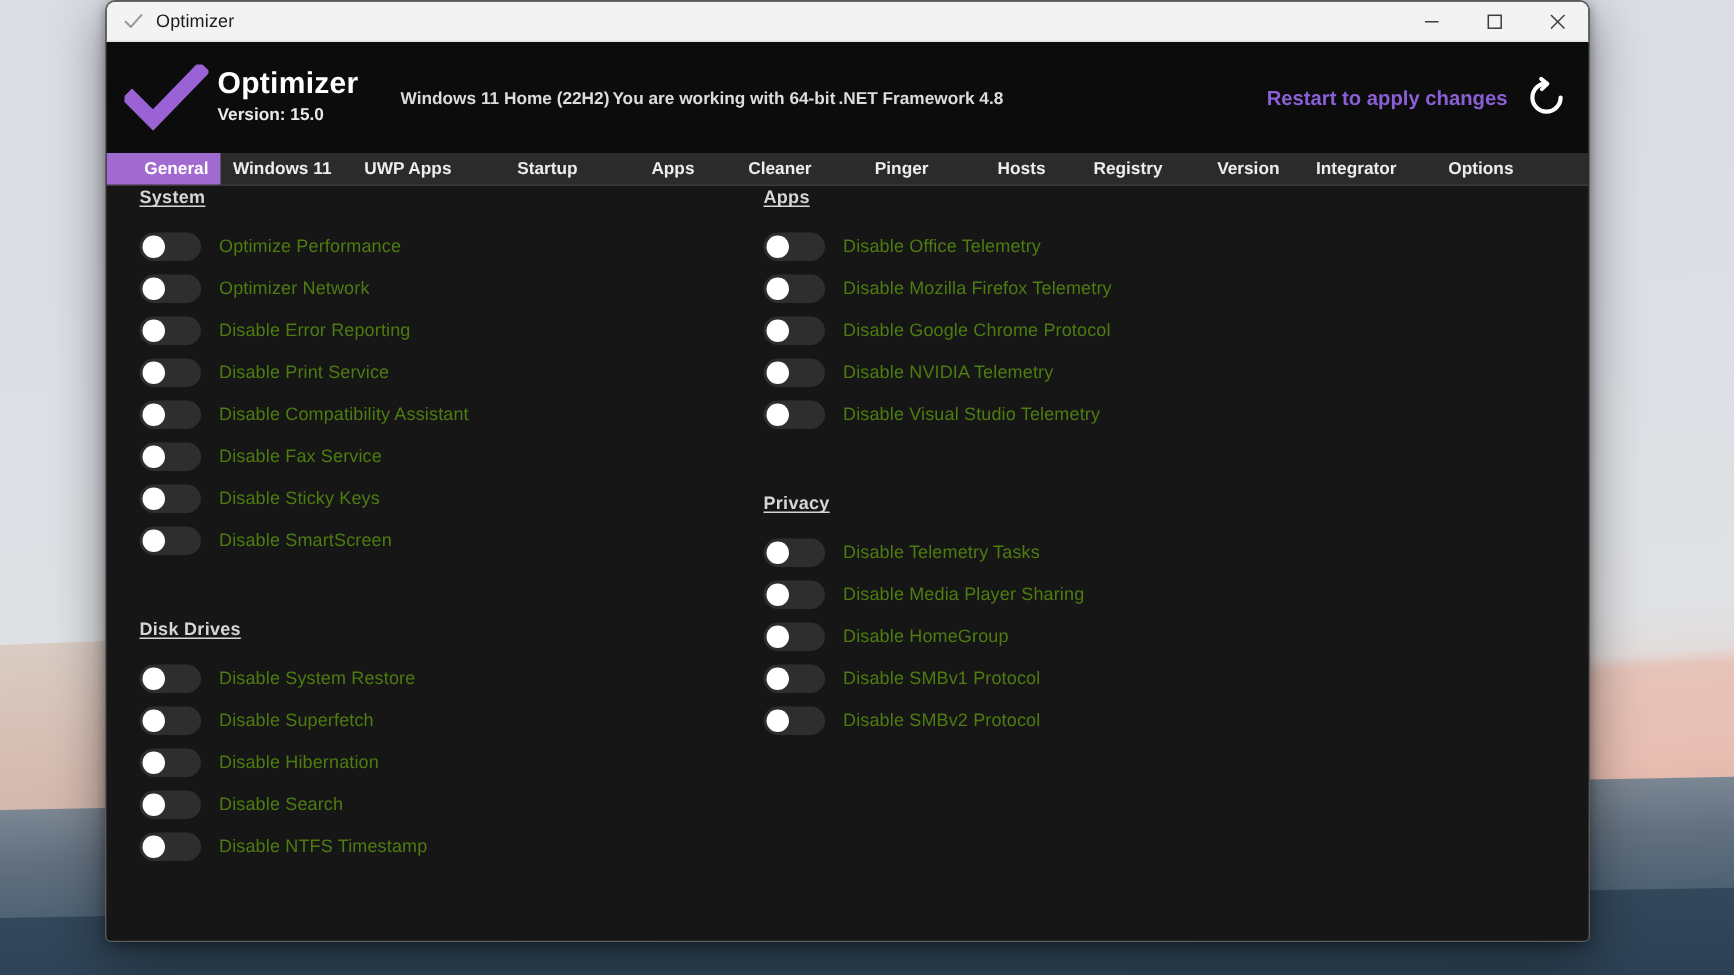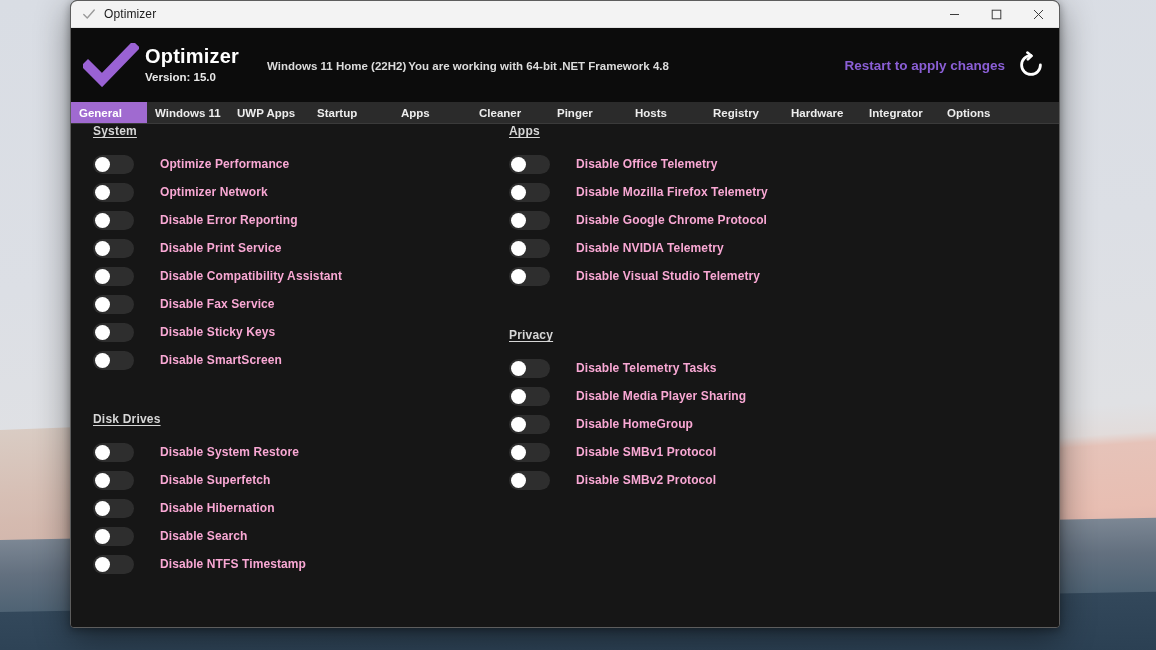--- a/index.html
+++ b/index.html
@@ -158,21 +158,21 @@
   #tabbar {
     height: 22px;
     background: #2b2b2b;
     display: flex;
     align-items: stretch;
     border-bottom: 1px solid #3a3a3a;
   }
   .tab {
     display: flex;
     align-items: center;
-    justify-content: flex-start;
+    justify-content: flex-end;
     font-size: 11.5px;
     font-weight: bold;
     color: #ededed;
     padding: 0 8px;
     white-space: nowrap;
     cursor: default;
     user-select: none;
   }
   .tab.active { background: #a06ad0; color: #ffffff; }
 
@@ -211,24 +211,24 @@
   .toggle::after {
     content: "";
     position: absolute;
     left: 2px; top: 2px;
     width: 15px; height: 15px;
     border-radius: 50%;
     background: #ffffff;
   }
 
   .row-label {
-    margin-left: 26px;
+    margin-left: 12px;
     font-size: 12px;
-    font-weight: bold;
-    color: #f9a8d4;
+    font-weight: normal;
+    color: #4d7c0f;
     white-space: nowrap;
     letter-spacing: .1px;
   }
   .group-gap { height: 38px; }
   .section-gap { height: 12px; }
 </style>
 </head>
 <body>
 
 <div id="desktop">
@@ -312,21 +312,21 @@
       <div class="tab" style="width:78px">
         <span>Pinger</span>
         </div>
       <div class="tab" style="width:78px">
         <span>Hosts</span>
         </div>
       <div class="tab" style="width:78px">
         <span>Registry</span>
         </div>
       <div class="tab" style="width:78px">
-        <span>Hardware</span>
+        <span>Version</span>
         </div>
       <div class="tab" style="width:78px">
         <span>Integrator</span>
         </div>
       <div class="tab" style="width:78px">
         <span>Options</span>
         </div>
     </div>
 
     <div id="content">

